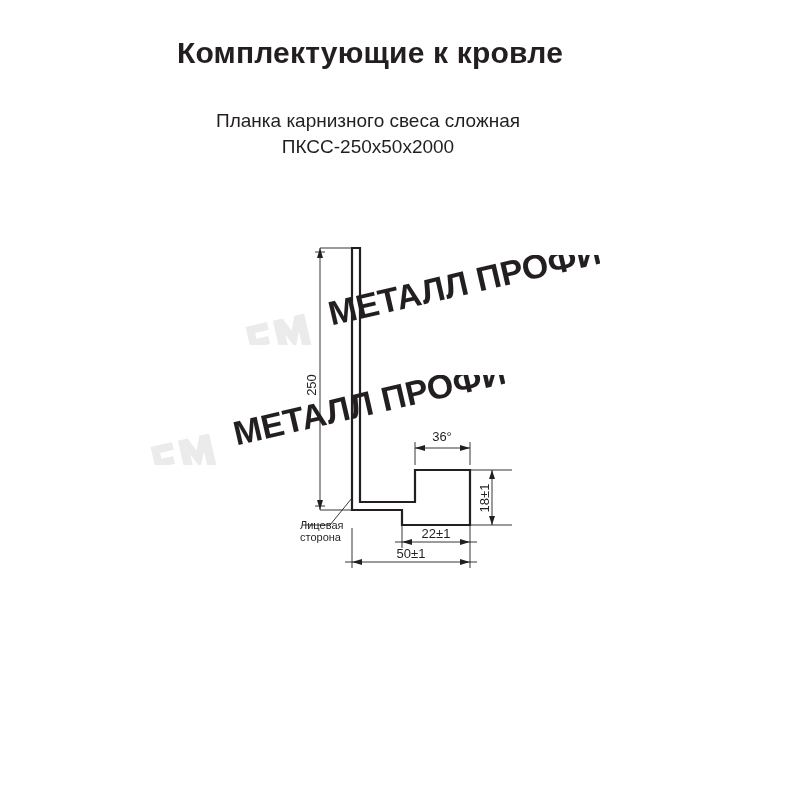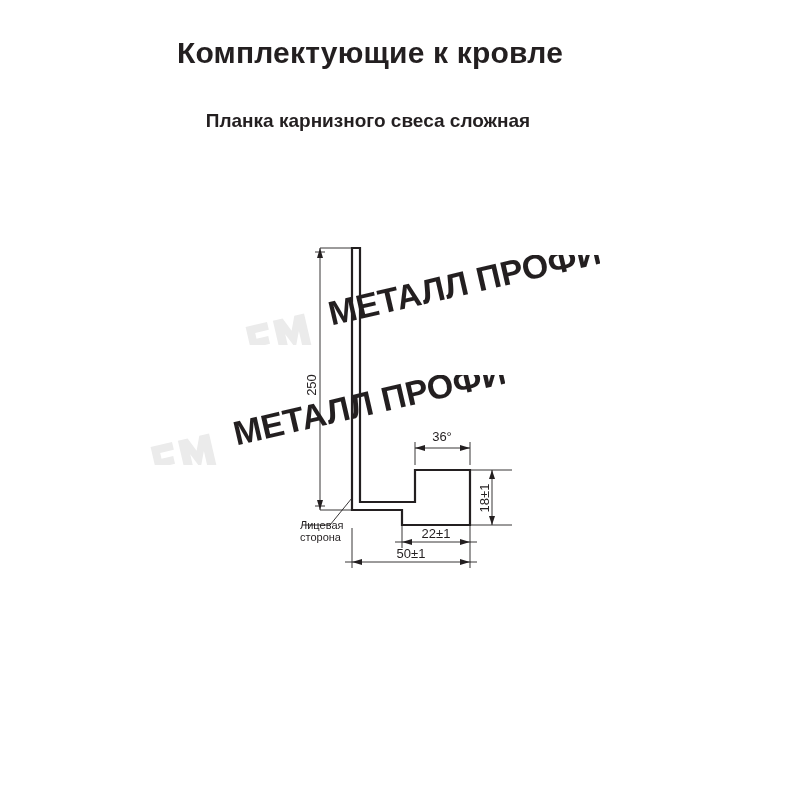--- a/index.html
+++ b/index.html
@@ -30,21 +30,21 @@
     font-weight: bold;
     letter-spacing: 0.2px;
   }
   .subtitle {
     position: absolute;
     top: 108px;
     left: 0;
     width: 736px;
     text-align: center;
     font-size: 19px;
-    font-weight: bold;
+    font-weight: normal;
     line-height: 26px;
   }
   .subtitle .line2 {
     display: block;
   }
   .drawing {
     position: absolute;
     top: 180px;
     left: 0;
     width: 712px;
@@ -73,20 +73,21 @@
 </style>
 </head>
 <body>
 
 <div class="page">
 
   <div class="title">Комплектующие к кровле</div>
 
   <div class="subtitle">
     <span>Планка карнизного свеса сложная</span>
+    <span class="line2">ПКСС-250x50x2000</span>
   </div>
 
   <div class="watermark wm1">
     <svg width="360" height="90" viewBox="0 0 360 90">
       <g transform="rotate(-13 180 45)">
         <g fill="#ebebeb" stroke="none" transform="translate(0,18)">
           <path d="M4 14 h22 v8 h-14 v6 h12 v8 h-12 v6 h14 v8 h-22 z"></path>
           <path d="M32 14 h10 l6 14 l6 -14 h10 v36 h-9 v-20 l-7 16 l-7 -16 v20 h-9 z"></path>
         </g>
         <text x="88" y="50" font-size="34" font-weight="bold" fill="#ebebeb">МЕТАЛЛ ПРОФИЛЬ</text>

